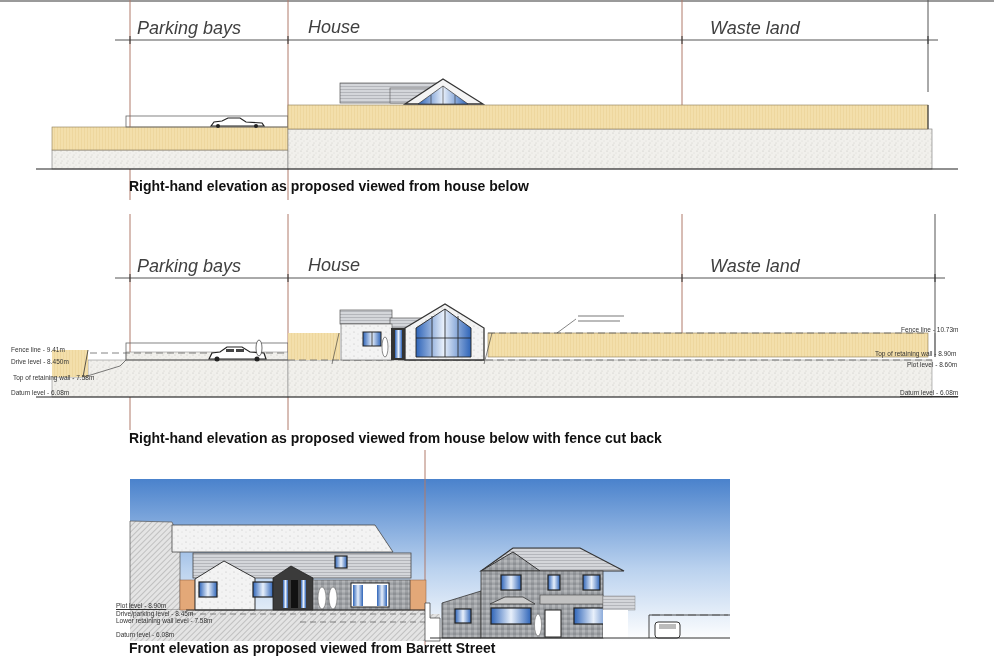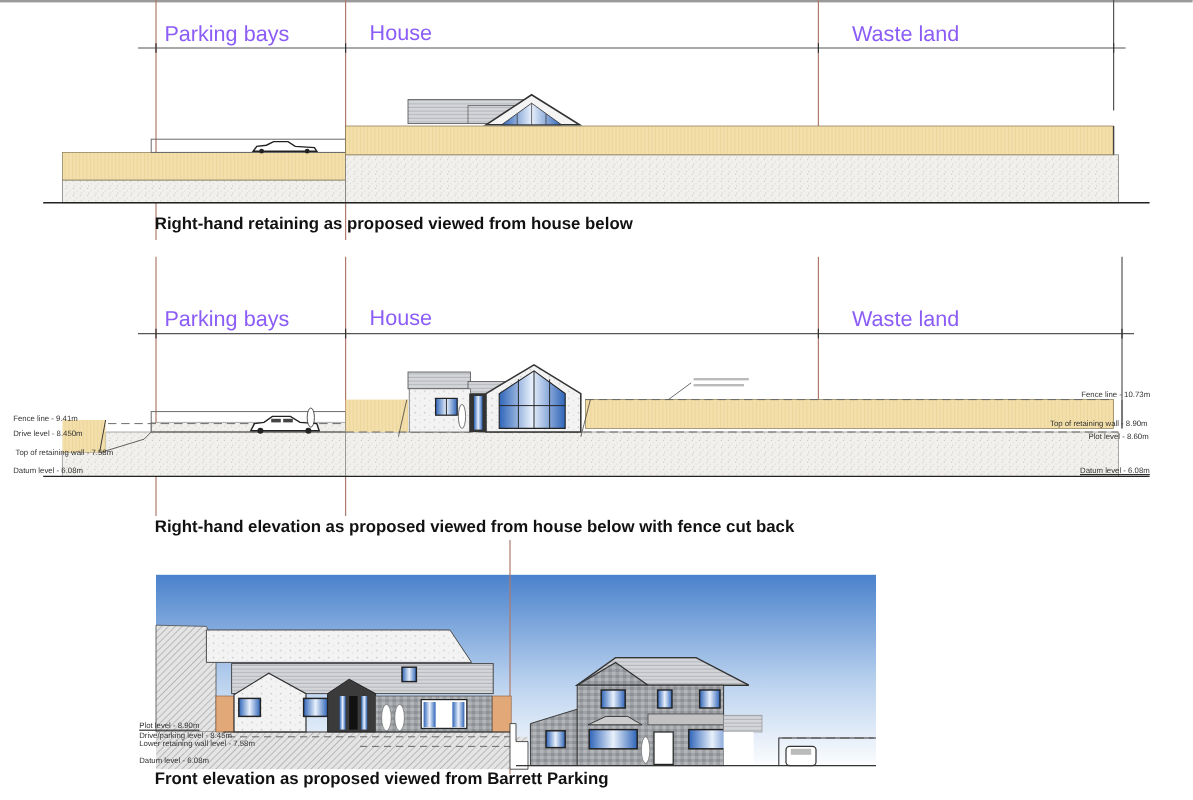--- a/index.html
+++ b/index.html
@@ -1,19 +1,19 @@
 <!DOCTYPE html>
 <html><head>
 <meta charset="utf-8">
 <style>
   html,body{margin:0;padding:0;background:#fff;}
   body{width:994px;height:667px;position:relative;overflow:hidden;font-family:"Liberation Sans",sans-serif;color:#111;}
   .abs{position:absolute;}
   .topline{left:0;top:0;width:994px;height:2px;background:#9a9a9a;}
-  .zone-label{font-size:18px;color:#8b5cf6;white-space:nowrap;}
+  .zone-label{font-size:18px;color:#404040;white-space:nowrap;font-style:italic;}
   .caption{font-size:14px;font-weight:bold;color:#111;white-space:nowrap;}
   .level{font-size:6.5px;color:#333;white-space:nowrap;}
   .level.under{text-decoration:underline;}
   svg{position:absolute;left:0;top:0;}
 </style>
 </head>
 <body>
 
 <div class="abs topline"></div>
 
@@ -209,34 +209,34 @@
     <line x1="652" y1="615" x2="728" y2="615" stroke="#555" stroke-width="0.8" stroke-dasharray="8,4"></line>
     <rect x="655" y="622" width="25" height="16" rx="3" fill="#fff" stroke="#333" stroke-width="1"></rect>
     <rect x="659" y="624" width="17" height="5" fill="#bbb"></rect>
     <line x1="430" y1="638" x2="730" y2="638" stroke="#333" stroke-width="1"></line>
   </g>
 </svg>
 
 <div class="abs zone-label" style="left:137px;top:18px;">Parking bays</div>
 <div class="abs zone-label" style="left:308px;top:17px;">House</div>
 <div class="abs zone-label" style="left:710px;top:18px;">Waste land</div>
-<div class="abs caption" style="left:129px;top:178px;">Right-hand retaining as proposed viewed from house below</div>
+<div class="abs caption" style="left:129px;top:178px;">Right-hand elevation as proposed viewed from house below</div>
 
 <div class="abs zone-label" style="left:137px;top:256px;">Parking bays</div>
 <div class="abs zone-label" style="left:308px;top:255px;">House</div>
 <div class="abs zone-label" style="left:710px;top:256px;">Waste land</div>
 <div class="abs caption" style="left:129px;top:430px;">Right-hand elevation as proposed viewed from house below with fence cut back</div>
 
 <div class="abs level" style="left:11px;top:346px;">Fence line - 9.41m</div>
 <div class="abs level" style="left:11px;top:358px;">Drive level - 8.450m</div>
 <div class="abs level" style="left:13px;top:374px;">Top of retaining wall - 7.58m</div>
 <div class="abs level" style="left:11px;top:389px;">Datum level - 6.08m</div>
 
 <div class="abs level" style="left:901px;top:326px;">Fence line - 10.73m</div>
 <div class="abs level" style="left:875px;top:350px;">Top of retaining wall - 8.90m</div>
 <div class="abs level" style="left:907px;top:361px;">Plot level - 8.60m</div>
 <div class="abs level under" style="left:900px;top:389px;">Datum level - 6.08m</div>
 
 <div class="abs level under" style="left:116px;top:602px;">Plot level - 8.90m</div>
 <div class="abs level" style="left:116px;top:610px;">Drive/parking level - 8.45m</div>
 <div class="abs level" style="left:116px;top:617px;">Lower retaining wall level - 7.58m</div>
 <div class="abs level" style="left:116px;top:631px;">Datum level - 6.08m</div>
-<div class="abs caption" style="left:129px;top:640px;">Front elevation  as proposed viewed from Barrett Parking</div>
+<div class="abs caption" style="left:129px;top:640px;">Front elevation  as proposed viewed from Barrett Street</div>
 
 </body></html>

